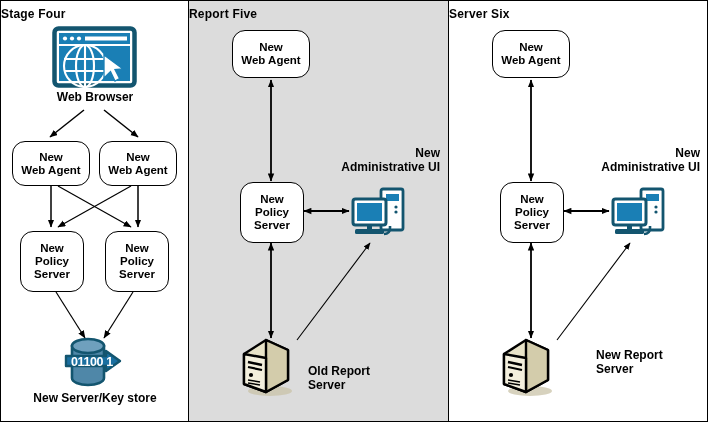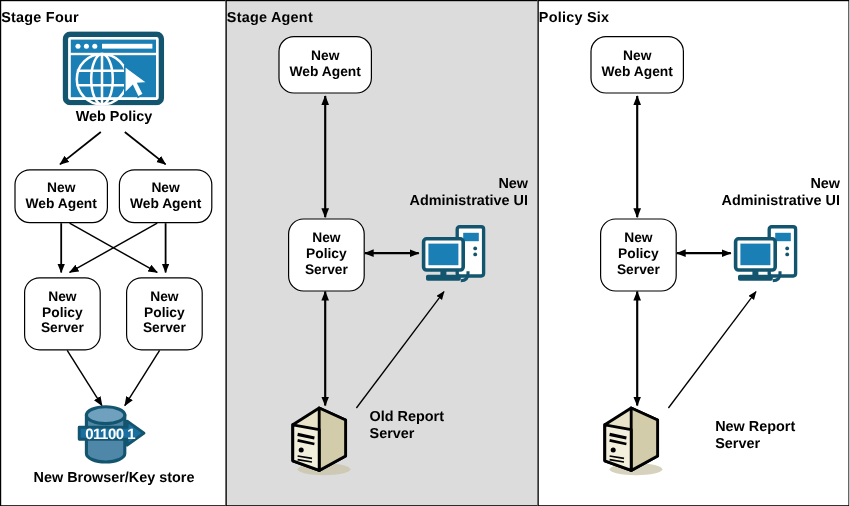--- a/index.html
+++ b/index.html
@@ -89,25 +89,25 @@
 </head>
 <body>
 
 <div id="canvas">
 
   <div class="panel" id="panel-four">
     <div class="stage-title">Stage Four</div>
   </div>
 
   <div class="panel" id="panel-five">
-    <div class="stage-title">Stage Agent</div>
+    <div class="stage-title">Report Five</div>
   </div>
 
   <div class="panel" id="panel-six">
-    <div class="stage-title">Policy Six</div>
+    <div class="stage-title">Server Six</div>
   </div>
 
   <svg class="arrows" viewBox="0 0 708 422">
     <defs>
       <marker id="ah" markerWidth="9" markerHeight="9" refX="7.4" refY="3.2" orient="auto" markerUnits="userSpaceOnUse">
         <path d="M0,0 L8,3.2 L0,6.4 z" fill="#000"></path>
       </marker>
       <marker id="ah-start" markerWidth="9" markerHeight="9" refX="0.6" refY="3.2" orient="auto" markerUnits="userSpaceOnUse">
         <path d="M8,0 L0,3.2 L8,6.4 z" fill="#000"></path>
       </marker>
@@ -158,21 +158,21 @@
       <g stroke="#ffffff" stroke-width="2.1" fill="none">
         <ellipse cx="33" cy="40" rx="21" ry="21"></ellipse>
         <ellipse cx="33" cy="40" rx="9" ry="21"></ellipse>
         <line x1="12" y1="33" x2="54" y2="33"></line>
         <line x1="12" y1="45" x2="54" y2="45"></line>
         <line x1="33" y1="19" x2="33" y2="61"></line>
       </g>
       <path d="M52,29 L52,52 L58.5,45.5 L63,55 L67.5,52.5 L63,43.5 L71,43 Z" fill="#ffffff" stroke="#1a7fb5" stroke-width="1.3"></path>
     </svg>
   </div>
-  <div class="caption center" style="left:24px; top:90px; width:142px;">Web Policy</div>
+  <div class="caption center" style="left:24px; top:90px; width:142px;">Web Browser</div>
 
   <div class="node" style="left:12px; top:141px; width:78px; height:45px;">New
 Web Agent</div>
   <div class="node" style="left:99px; top:141px; width:78px; height:45px;">New
 Web Agent</div>
 
   <div class="node" style="left:20px; top:231px; width:64px; height:61px;">New
 Policy
 Server</div>
   <div class="node" style="left:105px; top:231px; width:64px; height:61px;">New
@@ -180,21 +180,21 @@
 Server</div>
 
   <div class="icon-wrap" style="left:60px; top:336px; width:72px; height:52px;">
     <svg width="72" height="52" viewBox="0 0 72 52">
       <path d="M12,10 L12,42 a16,7 0 0 0 32,0 L44,10 z" fill="#4f87a8" stroke="#13556f" stroke-width="2.6"></path>
       <ellipse cx="28" cy="10" rx="16" ry="7" fill="#6fa0bd" stroke="#13556f" stroke-width="2.6"></ellipse>
       <path d="M6,20 L46,20 L46,15 L60,25 L46,35 L46,30 L6,30 Z" fill="#1a6fa0" stroke="#13556f" stroke-width="2.4" stroke-linejoin="round"></path>
       <text x="11" y="29.5" font-family="'Liberation Sans', sans-serif" font-size="12.5" font-weight="bold" fill="#ffffff" letter-spacing="-0.4">01100 1</text>
     </svg>
   </div>
-  <div class="caption center" style="left:4px; top:391px; width:182px;">New Browser/Key store</div>
+  <div class="caption center" style="left:4px; top:391px; width:182px;">New Server/Key store</div>
 
   <div class="node" style="left:232px; top:30px; width:78px; height:48px;">New
 Web Agent</div>
 
   <div class="node" style="left:240px; top:182px; width:64px; height:61px;">New
 Policy
 Server</div>
 
   <div class="caption right" style="left:290px; top:146px; width:150px;">New
 Administrative UI</div>
@@ -218,21 +218,21 @@
       <path d="M4,18 L26,4 L48,14 L48,44 L26,56 L4,48 Z" fill="#e8e3c8" stroke="#000" stroke-width="2.4" stroke-linejoin="round"></path>
       <path d="M26,4 L48,14 L48,44 L26,56 Z" fill="#d3ccab" stroke="#000" stroke-width="2.4" stroke-linejoin="round"></path>
       <path d="M4,18 L26,22 L26,56 L4,48 Z" fill="#f3efdd" stroke="#000" stroke-width="2.4" stroke-linejoin="round"></path>
       <path d="M8,26 L22,29" stroke="#000" stroke-width="2.6"></path>
       <path d="M8,31 L22,34" stroke="#000" stroke-width="2.2"></path>
       <circle cx="11" cy="39" r="2.1" fill="#000"></circle>
       <path d="M8,44 L20,46" stroke="#000" stroke-width="1.4"></path>
       <path d="M8,47 L20,49" stroke="#000" stroke-width="1.4"></path>
     </svg>
   </div>
-  <div class="caption left" style="left:308px; top:340px; width:130px;">Old Report
+  <div class="caption left" style="left:308px; top:364px; width:130px;">Old Report
 Server</div>
 
   <div class="node" style="left:492px; top:30px; width:78px; height:48px;">New
 Web Agent</div>
 
   <div class="node" style="left:500px; top:182px; width:64px; height:61px;">New
 Policy
 Server</div>
 
   <div class="caption right" style="left:550px; top:146px; width:150px;">New

